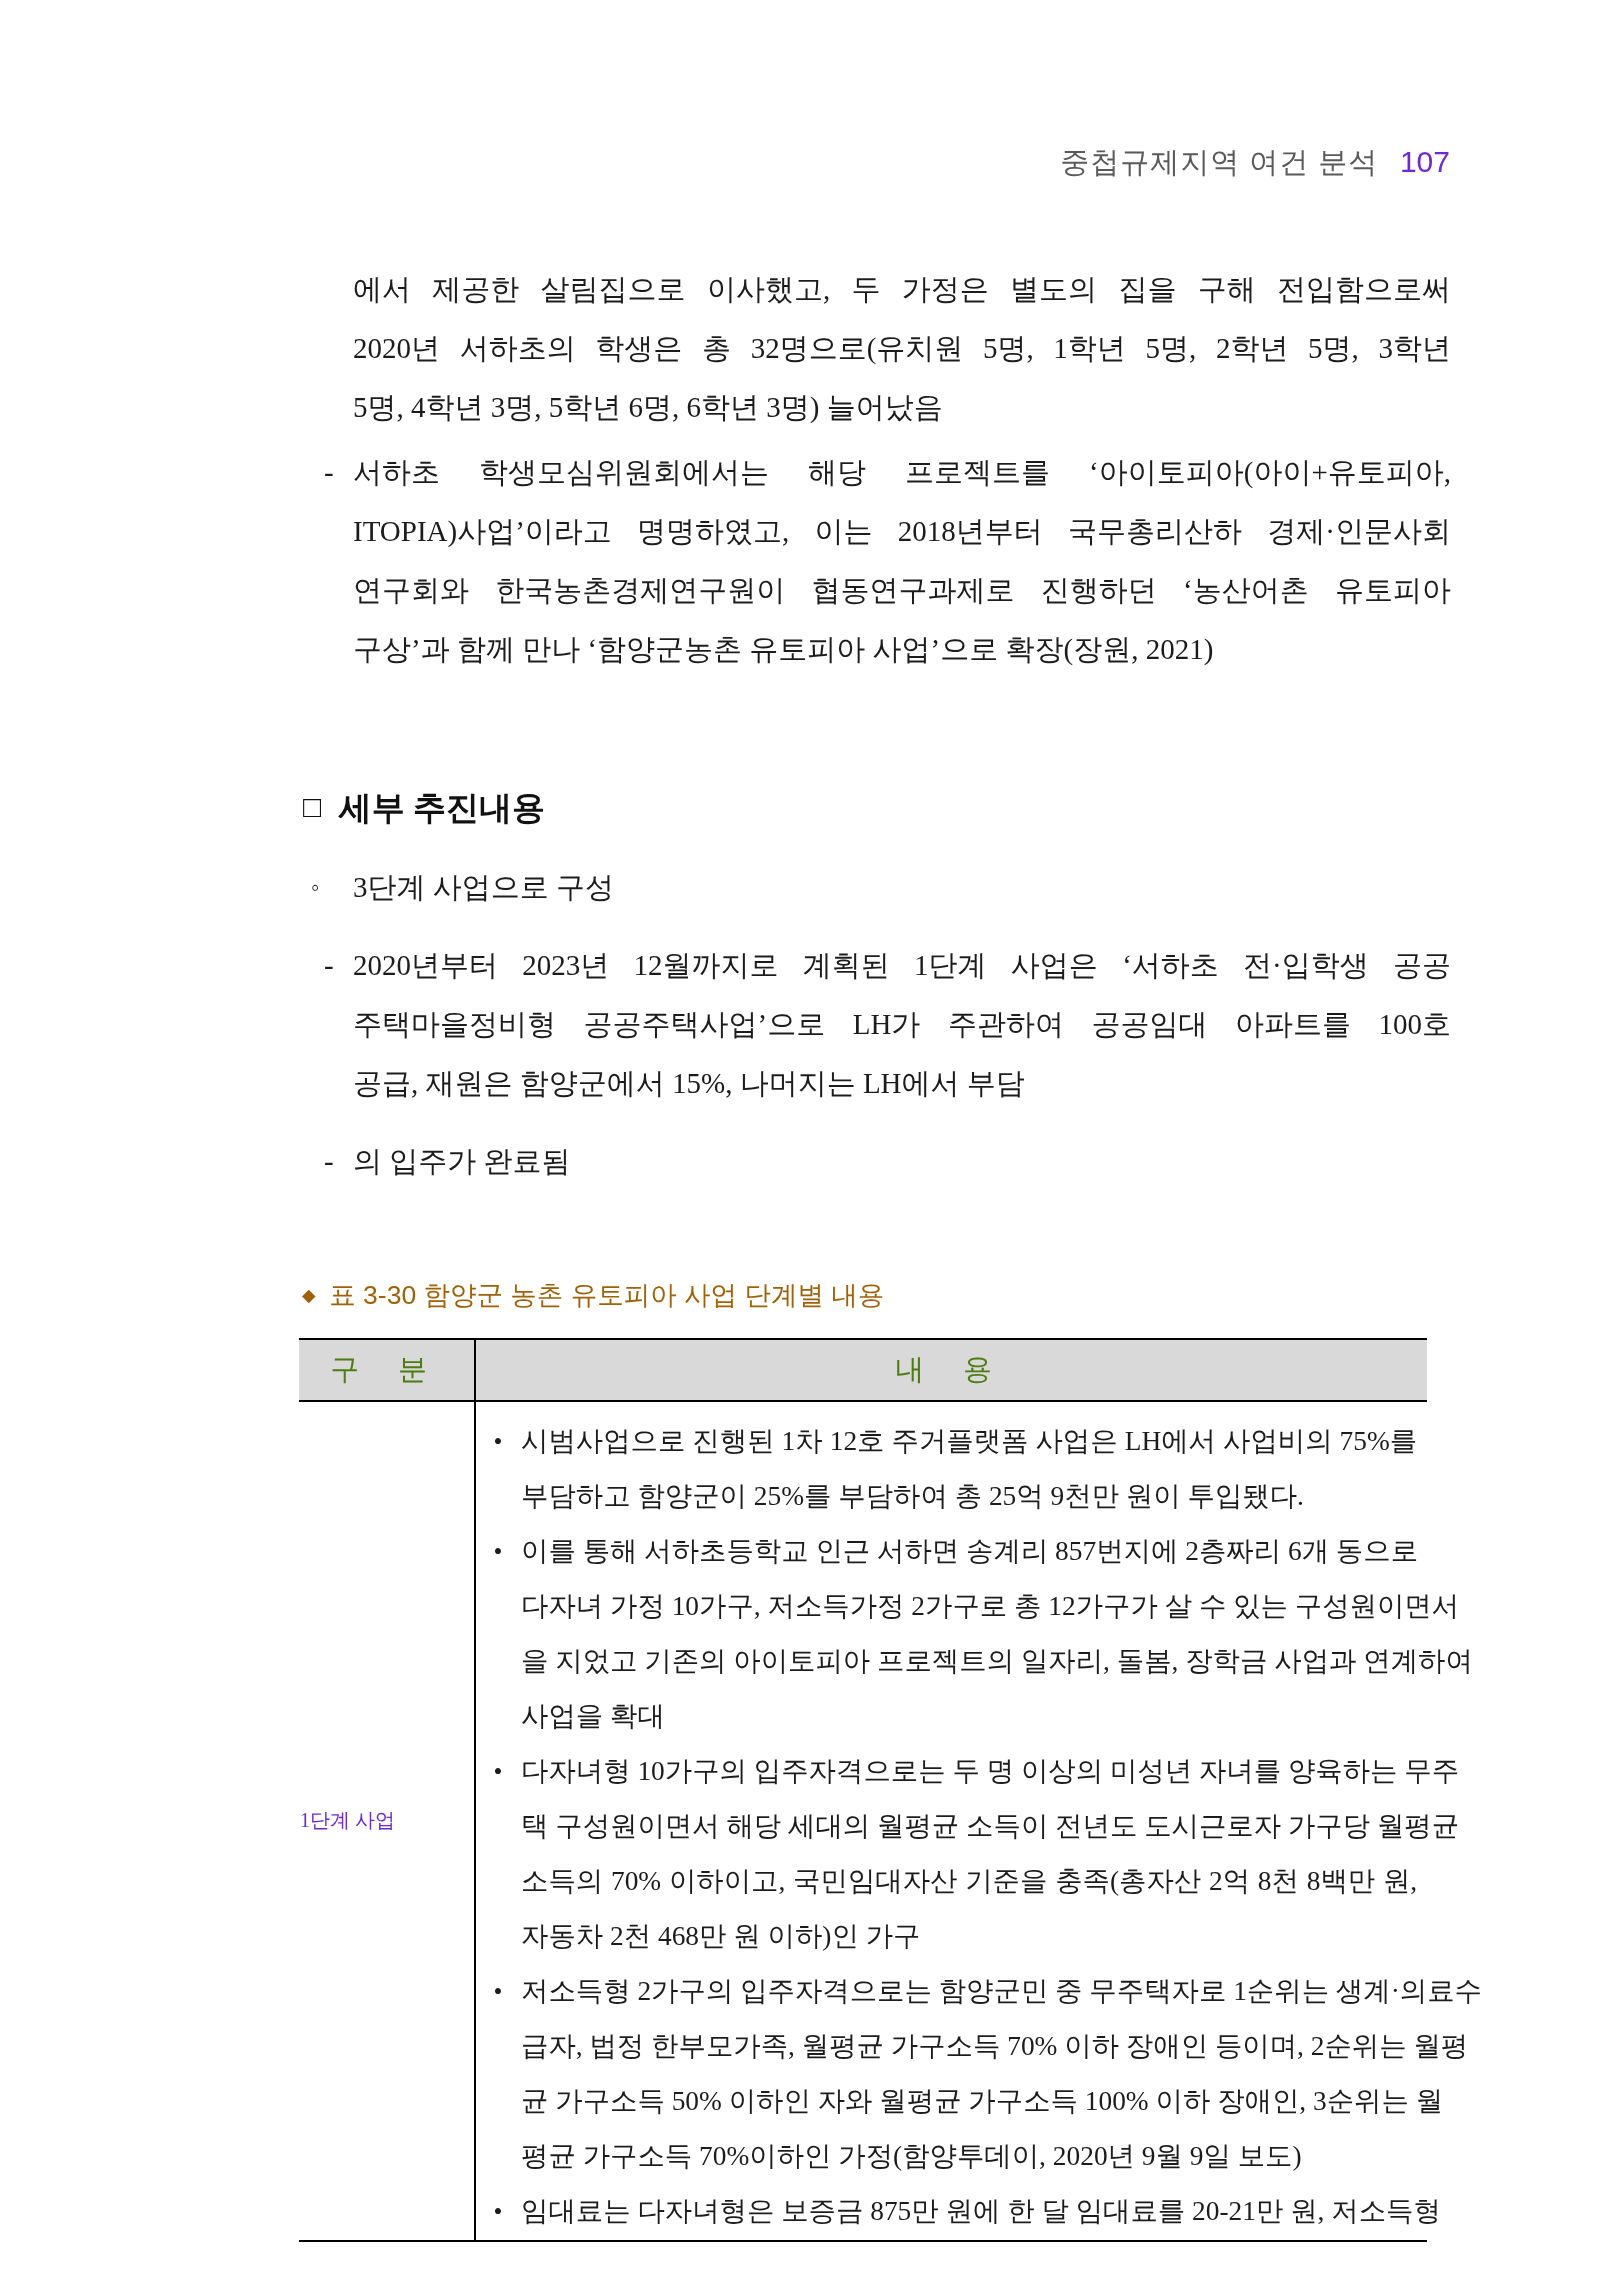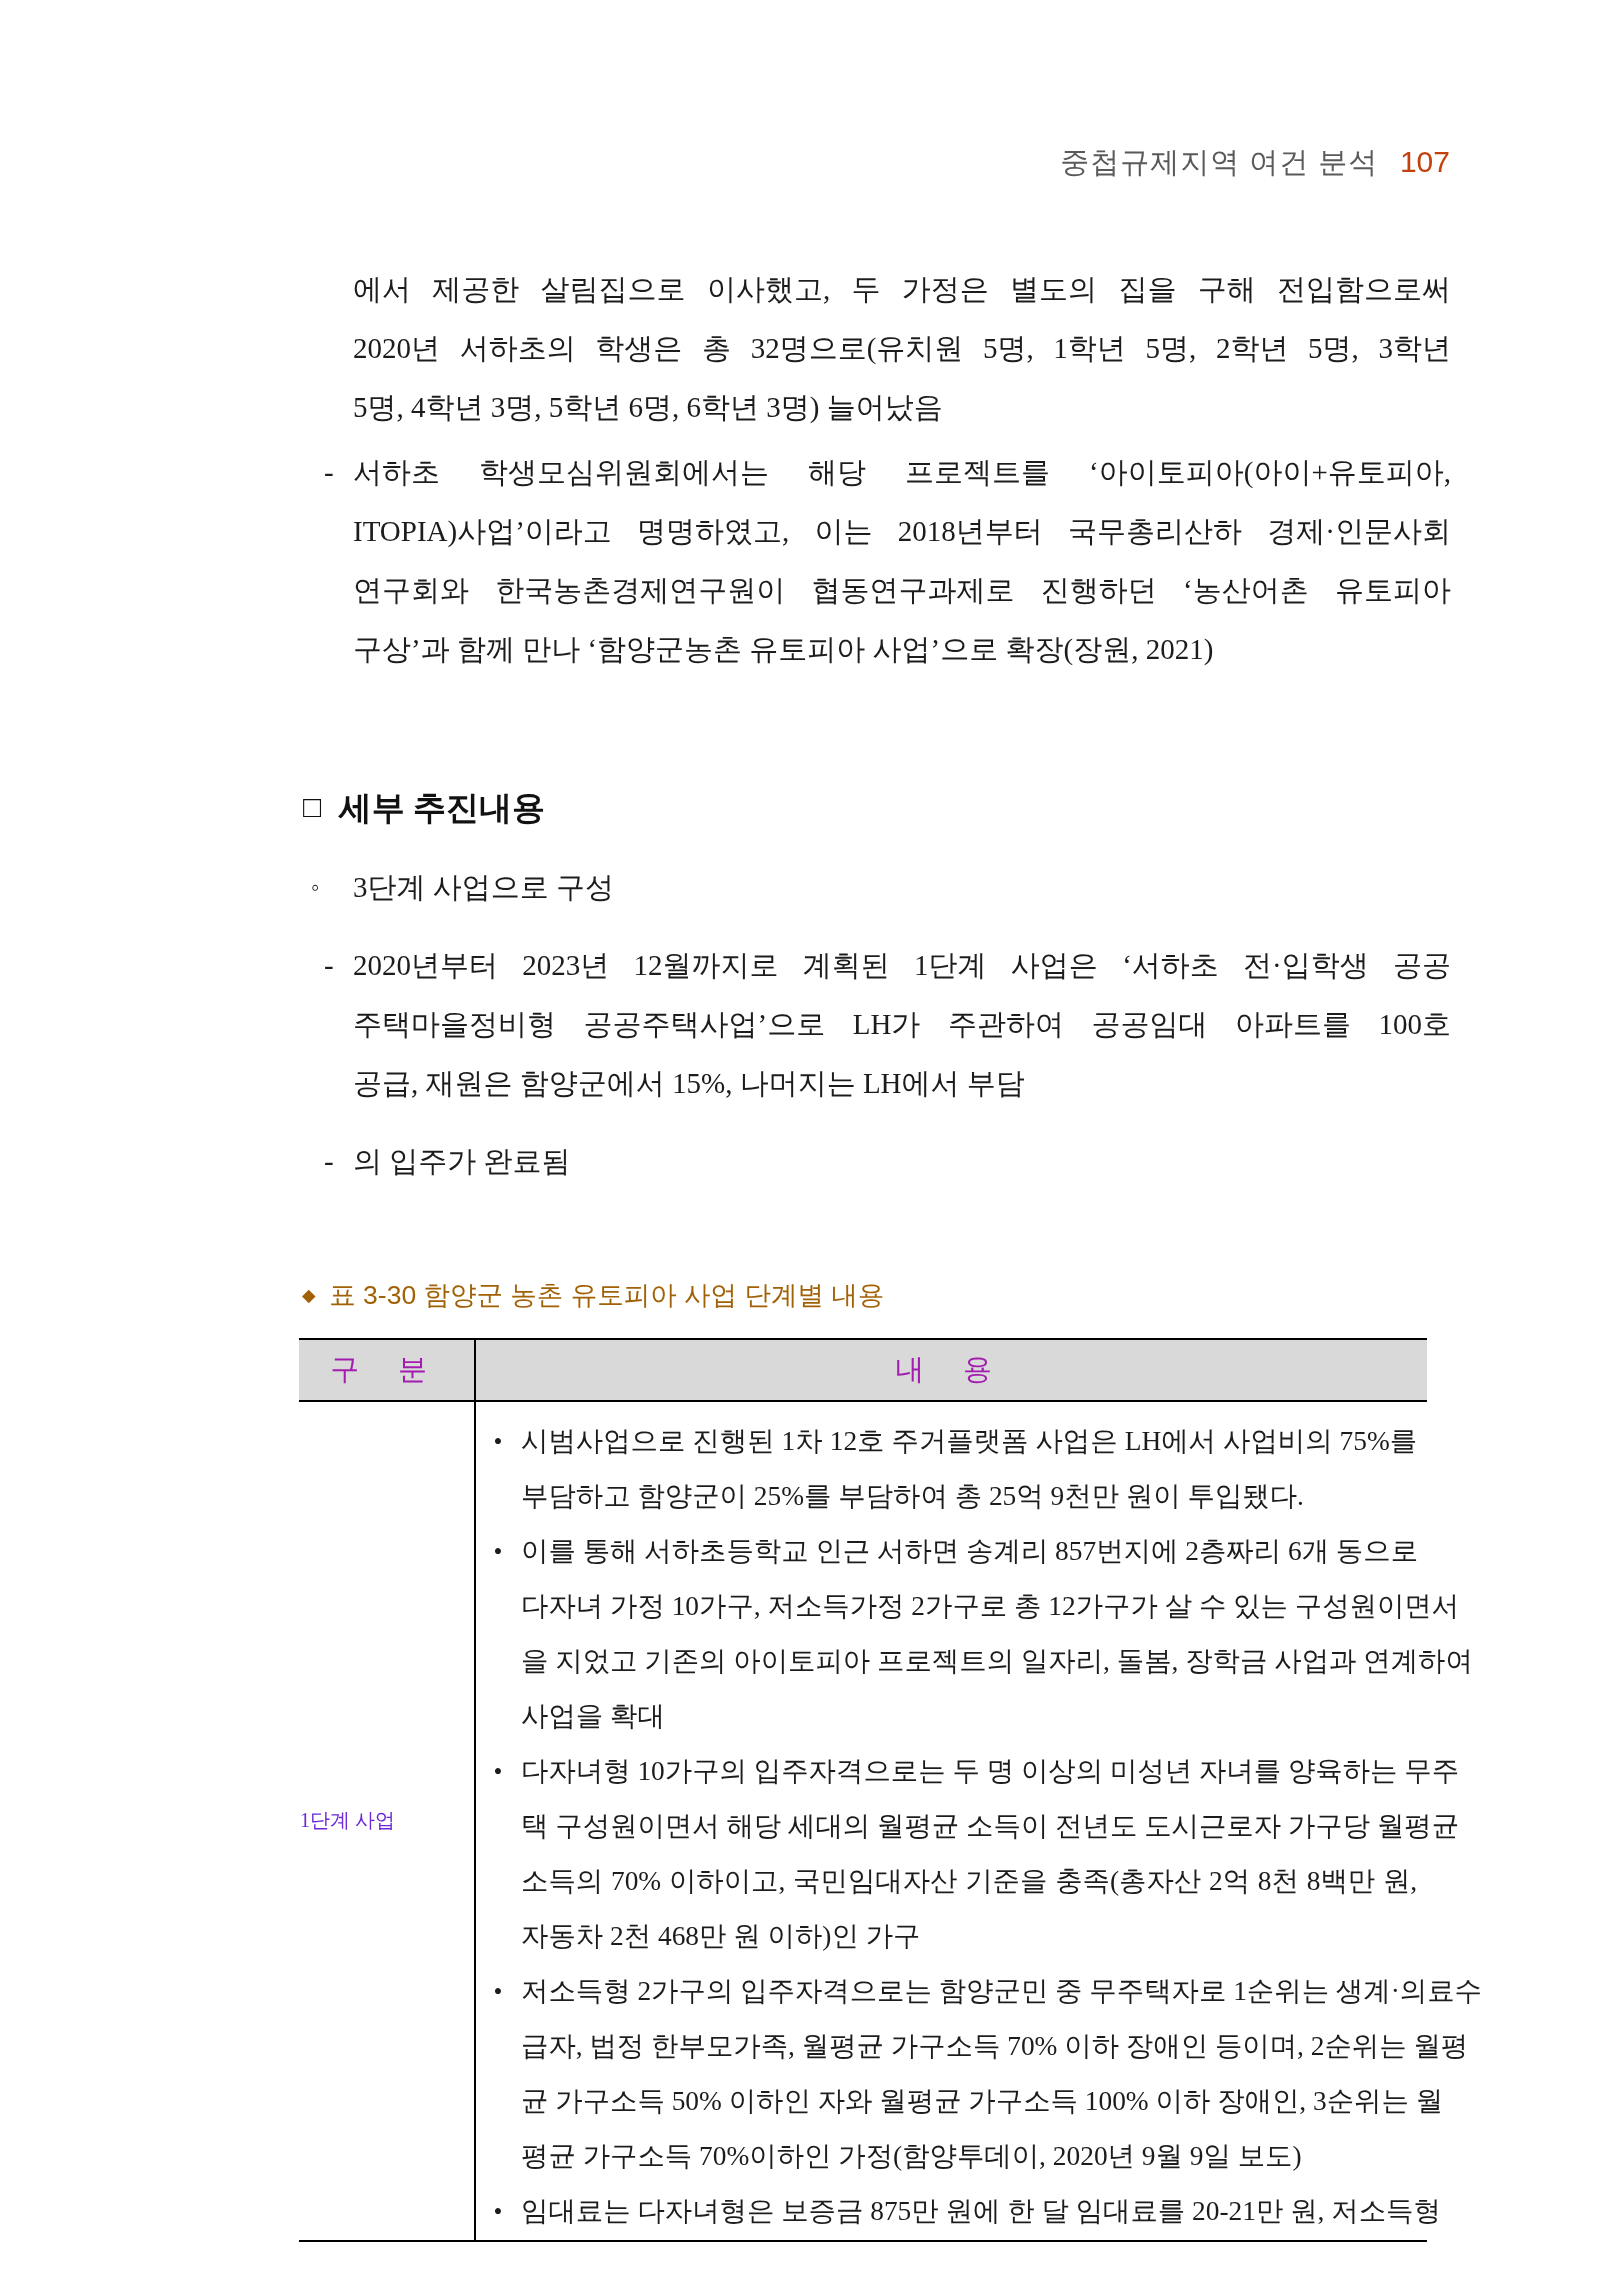--- a/index.html
+++ b/index.html
@@ -11,21 +11,21 @@
     color:#1c1c1c;
     overflow:hidden;
   }
   
   .page-header{
     position:absolute;top:143px;right:169px;
     font-family:"Liberation Sans", sans-serif;
     white-space:nowrap;
   }
   .ph-title{font-size:29px;color:#5a5a5a;letter-spacing:1px;}
-  .ph-num{font-size:30px;color:#c2410c;margin-left:21.6px;}
+  .ph-num{font-size:30px;color:#6d28d9;margin-left:21.6px;}
 
   
   .para{position:absolute;left:353px;width:1098px;font-size:29px;}
   .ln{height:59px;line-height:59px;white-space:nowrap;}
   .jl{text-align:justify;text-align-last:justify;white-space:normal;}
   .dash{
     position:absolute;left:-29px;top:0;height:59px;line-height:59px;
     font-size:29px;
   }
 
@@ -56,21 +56,21 @@
 
   
   table.tbl{
     position:absolute;left:299px;top:1338px;width:1124px;
     border-collapse:collapse;table-layout:fixed;
     border-top:2.9px solid #000;border-bottom:2.9px solid #000;
   }
   table.tbl th{
     height:58px;background:#d9d9d9;
     border-bottom:2px solid #000;
-    font-size:29px;font-weight:normal;color:#a21caf;
+    font-size:29px;font-weight:normal;color:#4d7c0f;
     letter-spacing:15.7px;text-align:center;vertical-align:middle;
     font-family:"Liberation Serif", serif;
   }
   th.c1,td.rc1{width:173px;border-right:2px solid #000;}
   th.c2,td.rc2{width:949px;}
   td.rc1{
     text-align:left;vertical-align:middle;
     font-size:20px;color:#6d28d9;
   }
   td.rc2{vertical-align:top;padding:6.9px 9.8px 5.9px 0;}

